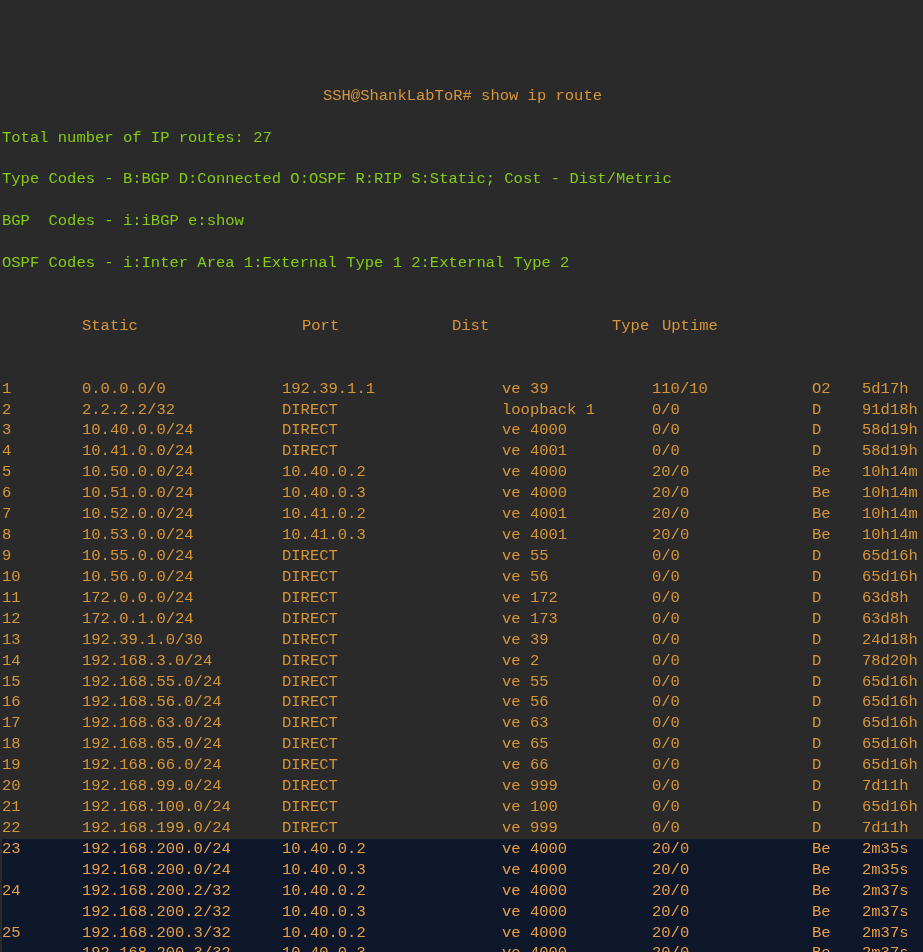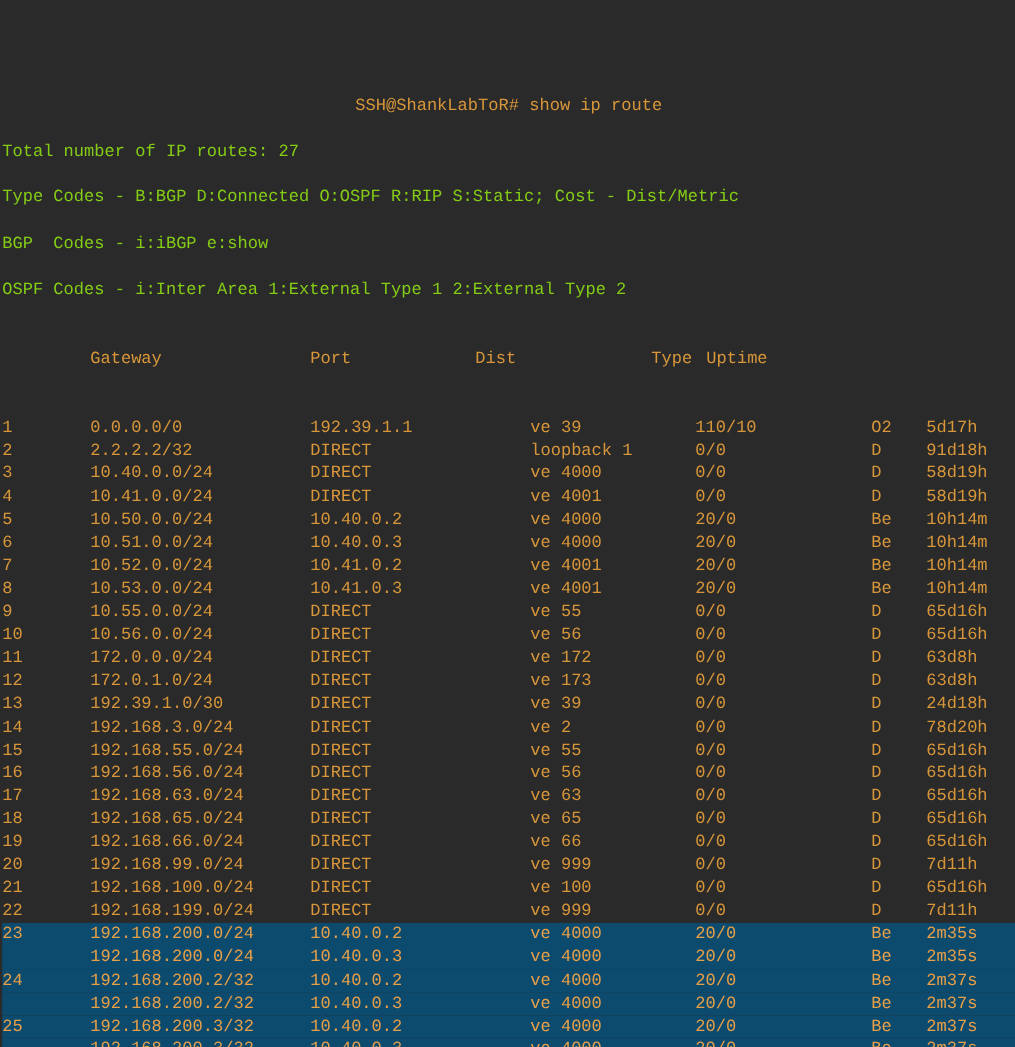--- a/index.html
+++ b/index.html
@@ -13,44 +13,44 @@
       padding: 2px 0 0 2px;
       white-space: pre;
     }
     .prompt-line { color: #d8963a; text-align: center; }
     .header-line { color: #84cc16; }
     .col-header { display: flex; }
     .row { display: flex; }
     .c-idx   { width: 80px;  flex: 0 0 80px; }
     .c-dest  { width: 200px; flex: 0 0 200px; }
     .c-gw    { width: 200px; flex: 0 0 200px; }
-    .c-port  { width: 150px; flex: 0 0 150px; }
+    .c-port  { width: 150px; flex: 0 0 150px; margin-left: 20px; }
     .c-cost  { width: 160px; flex: 0 0 160px; }
     .c-type  { width: 50px;  flex: 0 0 50px; }
     .c-up    { flex: 1; }
     .hl {
-      background: #0c4a6e;
+      background: #0f172a;
       color: #e8a048;
     }
     .rows-container { display: block; }
   </style>
 </head>
 <body>
 
 
 
 <div class="prompt-line">SSH@ShankLabToR# show ip route</div>
 <div class="header-line">Total number of IP routes: 27</div>
 <div class="header-line">Type Codes - B:BGP D:Connected O:OSPF R:RIP S:Static; Cost - Dist/Metric</div>
 <div class="header-line">BGP  Codes - i:iBGP e:show</div>
 <div class="header-line">OSPF Codes - i:Inter Area 1:External Type 1 2:External Type 2</div>
 
 <div class="col-header">
   <span class="c-idx"></span>
-  <span class="c-gw">Gateway</span>
+  <span class="c-gw">Static</span>
   <span class="c-port">Port</span>
   <span class="c-cost">Dist</span>
   <span class="c-type">Type</span>
   <span class="c-up">Uptime</span>
 </div>
 
 <div class="rows-container" id="rows"><div class="row"><span class="c-idx">1</span><span class="c-dest">0.0.0.0/0</span><span class="c-gw">192.39.1.1</span><span class="c-port">ve 39</span><span class="c-cost">110/10</span><span class="c-type">O2</span><span class="c-up">5d17h</span></div><div class="row"><span class="c-idx">2</span><span class="c-dest">2.2.2.2/32</span><span class="c-gw">DIRECT</span><span class="c-port">loopback 1</span><span class="c-cost">0/0</span><span class="c-type">D</span><span class="c-up">91d18h</span></div><div class="row"><span class="c-idx">3</span><span class="c-dest">10.40.0.0/24</span><span class="c-gw">DIRECT</span><span class="c-port">ve 4000</span><span class="c-cost">0/0</span><span class="c-type">D</span><span class="c-up">58d19h</span></div><div class="row"><span class="c-idx">4</span><span class="c-dest">10.41.0.0/24</span><span class="c-gw">DIRECT</span><span class="c-port">ve 4001</span><span class="c-cost">0/0</span><span class="c-type">D</span><span class="c-up">58d19h</span></div><div class="row"><span class="c-idx">5</span><span class="c-dest">10.50.0.0/24</span><span class="c-gw">10.40.0.2</span><span class="c-port">ve 4000</span><span class="c-cost">20/0</span><span class="c-type">Be</span><span class="c-up">10h14m</span></div><div class="row"><span class="c-idx">6</span><span class="c-dest">10.51.0.0/24</span><span class="c-gw">10.40.0.3</span><span class="c-port">ve 4000</span><span class="c-cost">20/0</span><span class="c-type">Be</span><span class="c-up">10h14m</span></div><div class="row"><span class="c-idx">7</span><span class="c-dest">10.52.0.0/24</span><span class="c-gw">10.41.0.2</span><span class="c-port">ve 4001</span><span class="c-cost">20/0</span><span class="c-type">Be</span><span class="c-up">10h14m</span></div><div class="row"><span class="c-idx">8</span><span class="c-dest">10.53.0.0/24</span><span class="c-gw">10.41.0.3</span><span class="c-port">ve 4001</span><span class="c-cost">20/0</span><span class="c-type">Be</span><span class="c-up">10h14m</span></div><div class="row"><span class="c-idx">9</span><span class="c-dest">10.55.0.0/24</span><span class="c-gw">DIRECT</span><span class="c-port">ve 55</span><span class="c-cost">0/0</span><span class="c-type">D</span><span class="c-up">65d16h</span></div><div class="row"><span class="c-idx">10</span><span class="c-dest">10.56.0.0/24</span><span class="c-gw">DIRECT</span><span class="c-port">ve 56</span><span class="c-cost">0/0</span><span class="c-type">D</span><span class="c-up">65d16h</span></div><div class="row"><span class="c-idx">11</span><span class="c-dest">172.0.0.0/24</span><span class="c-gw">DIRECT</span><span class="c-port">ve 172</span><span class="c-cost">0/0</span><span class="c-type">D</span><span class="c-up">63d8h</span></div><div class="row"><span class="c-idx">12</span><span class="c-dest">172.0.1.0/24</span><span class="c-gw">DIRECT</span><span class="c-port">ve 173</span><span class="c-cost">0/0</span><span class="c-type">D</span><span class="c-up">63d8h</span></div><div class="row"><span class="c-idx">13</span><span class="c-dest">192.39.1.0/30</span><span class="c-gw">DIRECT</span><span class="c-port">ve 39</span><span class="c-cost">0/0</span><span class="c-type">D</span><span class="c-up">24d18h</span></div><div class="row"><span class="c-idx">14</span><span class="c-dest">192.168.3.0/24</span><span class="c-gw">DIRECT</span><span class="c-port">ve 2</span><span class="c-cost">0/0</span><span class="c-type">D</span><span class="c-up">78d20h</span></div><div class="row"><span class="c-idx">15</span><span class="c-dest">192.168.55.0/24</span><span class="c-gw">DIRECT</span><span class="c-port">ve 55</span><span class="c-cost">0/0</span><span class="c-type">D</span><span class="c-up">65d16h</span></div><div class="row"><span class="c-idx">16</span><span class="c-dest">192.168.56.0/24</span><span class="c-gw">DIRECT</span><span class="c-port">ve 56</span><span class="c-cost">0/0</span><span class="c-type">D</span><span class="c-up">65d16h</span></div><div class="row"><span class="c-idx">17</span><span class="c-dest">192.168.63.0/24</span><span class="c-gw">DIRECT</span><span class="c-port">ve 63</span><span class="c-cost">0/0</span><span class="c-type">D</span><span class="c-up">65d16h</span></div><div class="row"><span class="c-idx">18</span><span class="c-dest">192.168.65.0/24</span><span class="c-gw">DIRECT</span><span class="c-port">ve 65</span><span class="c-cost">0/0</span><span class="c-type">D</span><span class="c-up">65d16h</span></div><div class="row"><span class="c-idx">19</span><span class="c-dest">192.168.66.0/24</span><span class="c-gw">DIRECT</span><span class="c-port">ve 66</span><span class="c-cost">0/0</span><span class="c-type">D</span><span class="c-up">65d16h</span></div><div class="row"><span class="c-idx">20</span><span class="c-dest">192.168.99.0/24</span><span class="c-gw">DIRECT</span><span class="c-port">ve 999</span><span class="c-cost">0/0</span><span class="c-type">D</span><span class="c-up">7d11h</span></div><div class="row"><span class="c-idx">21</span><span class="c-dest">192.168.100.0/24</span><span class="c-gw">DIRECT</span><span class="c-port">ve 100</span><span class="c-cost">0/0</span><span class="c-type">D</span><span class="c-up">65d16h</span></div><div class="row"><span class="c-idx">22</span><span class="c-dest">192.168.199.0/24</span><span class="c-gw">DIRECT</span><span class="c-port">ve 999</span><span class="c-cost">0/0</span><span class="c-type">D</span><span class="c-up">7d11h</span></div><div class="row hl"><span class="c-idx">23</span><span class="c-dest">192.168.200.0/24</span><span class="c-gw">10.40.0.2</span><span class="c-port">ve 4000</span><span class="c-cost">20/0</span><span class="c-type">Be</span><span class="c-up">2m35s</span></div><div class="row hl"><span class="c-idx"></span><span class="c-dest">192.168.200.0/24</span><span class="c-gw">10.40.0.3</span><span class="c-port">ve 4000</span><span class="c-cost">20/0</span><span class="c-type">Be</span><span class="c-up">2m35s</span></div><div class="row hl"><span class="c-idx">24</span><span class="c-dest">192.168.200.2/32</span><span class="c-gw">10.40.0.2</span><span class="c-port">ve 4000</span><span class="c-cost">20/0</span><span class="c-type">Be</span><span class="c-up">2m37s</span></div><div class="row hl"><span class="c-idx"></span><span class="c-dest">192.168.200.2/32</span><span class="c-gw">10.40.0.3</span><span class="c-port">ve 4000</span><span class="c-cost">20/0</span><span class="c-type">Be</span><span class="c-up">2m37s</span></div><div class="row hl"><span class="c-idx">25</span><span class="c-dest">192.168.200.3/32</span><span class="c-gw">10.40.0.2</span><span class="c-port">ve 4000</span><span class="c-cost">20/0</span><span class="c-type">Be</span><span class="c-up">2m37s</span></div><div class="row hl"><span class="c-idx"></span><span class="c-dest">192.168.200.3/32</span><span class="c-gw">10.40.0.3</span><span class="c-port">ve 4000</span><span class="c-cost">20/0</span><span class="c-type">Be</span><span class="c-up">2m37s</span></div></div>
 
 
 

